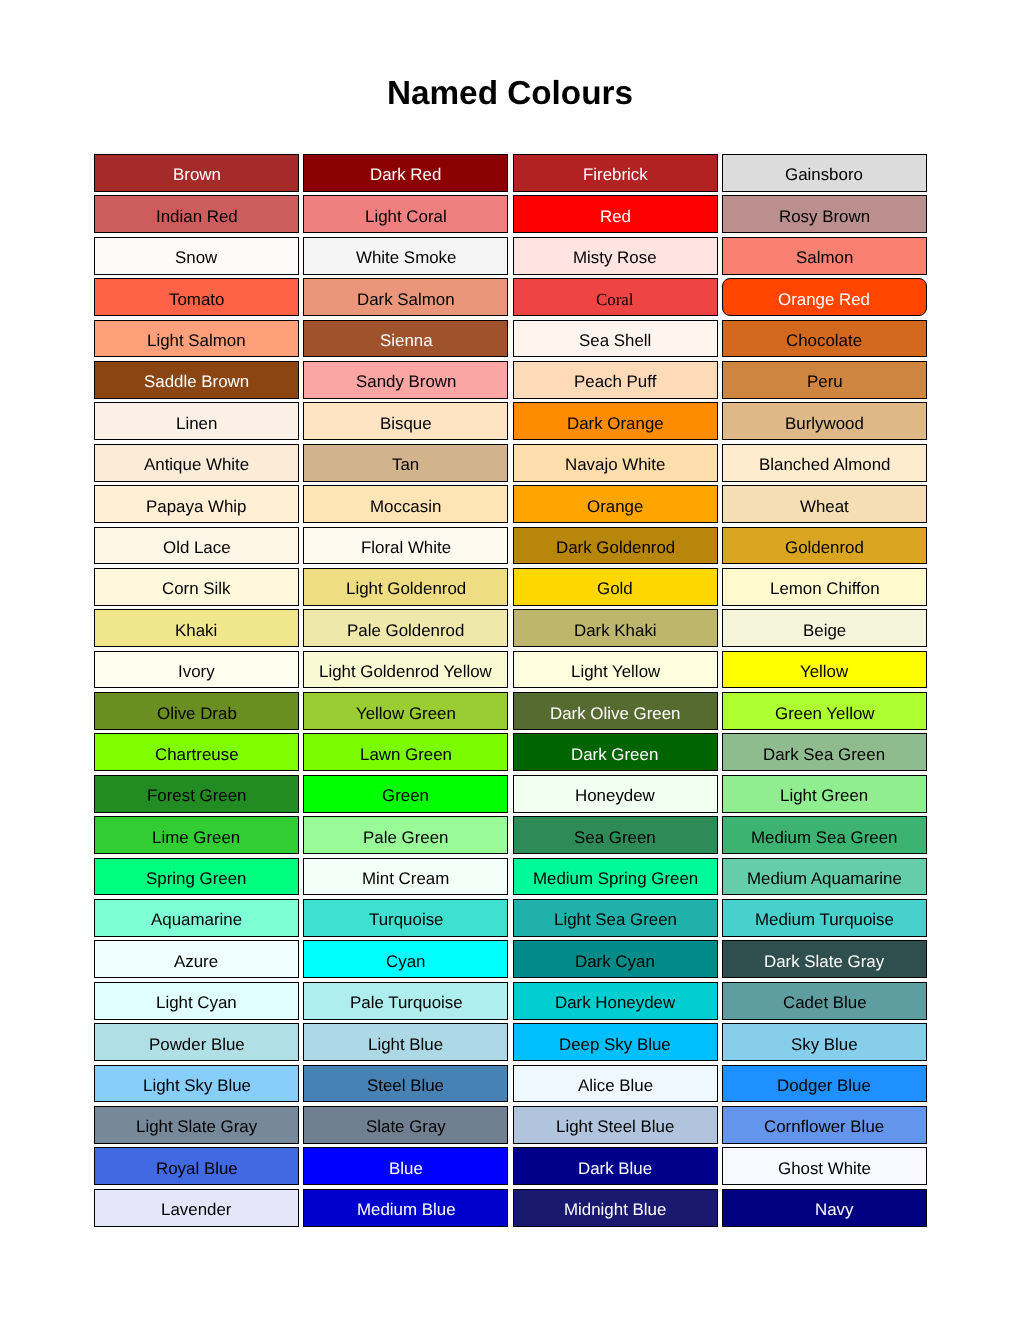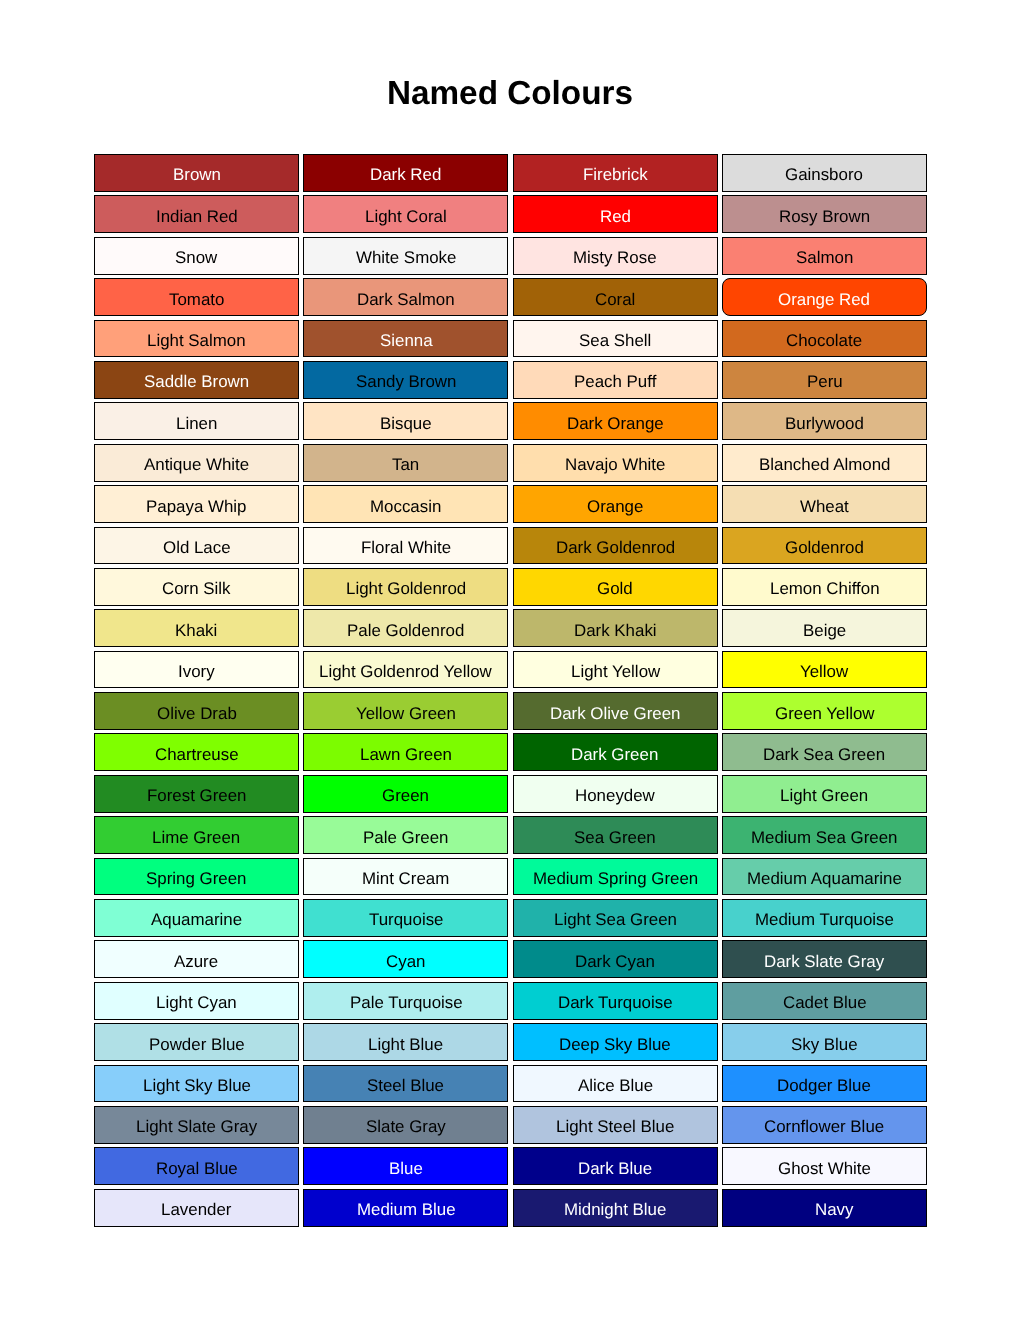--- a/index.html
+++ b/index.html
@@ -93,21 +93,21 @@
           <span class="swatch-label">Salmon</span>
         </div>
   </div>
   <div class="swatch-row">
    <div class="swatch-cell" style="background-color: rgb(255, 99, 71); border-color: rgb(0, 0, 0); color: rgb(0, 0, 0);">
           <span class="swatch-label">Tomato</span>
         </div>
    <div class="swatch-cell" style="background-color: rgb(233, 150, 122); border-color: rgb(0, 0, 0); color: rgb(0, 0, 0);">
           <span class="swatch-label">Dark Salmon</span>
         </div>
-   <div class="swatch-cell" style="background-color: #a16207; border-color: rgb(0, 0, 0); color: rgb(0, 0, 0);">
+   <div class="swatch-cell" style="background-color: #ef4444; border-color: rgb(0, 0, 0); color: rgb(0, 0, 0); font-family: Liberation Serif, serif;">
           <span class="swatch-label">Coral</span>
         </div>
    <div class="swatch-cell" style="background-color: rgb(255, 69, 0); border-color: rgb(0, 0, 0); color: rgb(255, 255, 255); border-radius: 8px;">
           <span class="swatch-label">Orange Red</span>
         </div>
   </div>
   <div class="swatch-row">
    <div class="swatch-cell" style="background-color: rgb(255, 160, 122); border-color: rgb(0, 0, 0); color: rgb(0, 0, 0);">
           <span class="swatch-label">Light Salmon</span>
         </div>
@@ -118,21 +118,21 @@
           <span class="swatch-label">Sea Shell</span>
         </div>
    <div class="swatch-cell" style="background-color: rgb(210, 105, 30); border-color: rgb(0, 0, 0); color: rgb(0, 0, 0);">
           <span class="swatch-label">Chocolate</span>
         </div>
   </div>
   <div class="swatch-row">
    <div class="swatch-cell" style="background-color: rgb(139, 69, 19); border-color: rgb(0, 0, 0); color: rgb(255, 255, 255);">
           <span class="swatch-label">Saddle Brown</span>
         </div>
-   <div class="swatch-cell" style="background-color: #0369a1; border-color: rgb(0, 0, 0); color: rgb(0, 0, 0);">
+   <div class="swatch-cell" style="background-color: #fca5a5; border-color: rgb(0, 0, 0); color: rgb(0, 0, 0);">
           <span class="swatch-label">Sandy Brown</span>
         </div>
    <div class="swatch-cell" style="background-color: rgb(255, 218, 185); border-color: rgb(0, 0, 0); color: rgb(0, 0, 0);">
           <span class="swatch-label">Peach Puff</span>
         </div>
    <div class="swatch-cell" style="background-color: rgb(205, 133, 63); border-color: rgb(0, 0, 0); color: rgb(0, 0, 0);">
           <span class="swatch-label">Peru</span>
         </div>
   </div>
   <div class="swatch-row">
@@ -332,21 +332,21 @@
         </div>
   </div>
   <div class="swatch-row">
    <div class="swatch-cell" style="background-color: rgb(224, 255, 255); border-color: rgb(0, 0, 0); color: rgb(0, 0, 0);">
           <span class="swatch-label">Light Cyan</span>
         </div>
    <div class="swatch-cell" style="background-color: rgb(175, 238, 238); border-color: rgb(0, 0, 0); color: rgb(0, 0, 0);">
           <span class="swatch-label">Pale Turquoise</span>
         </div>
    <div class="swatch-cell" style="background-color: rgb(0, 206, 209); border-color: rgb(0, 0, 0); color: rgb(0, 0, 0);">
-          <span class="swatch-label">Dark Turquoise</span>
+          <span class="swatch-label">Dark Honeydew</span>
         </div>
    <div class="swatch-cell" style="background-color: rgb(95, 158, 160); border-color: rgb(0, 0, 0); color: rgb(0, 0, 0);">
           <span class="swatch-label">Cadet Blue</span>
         </div>
   </div>
   <div class="swatch-row">
    <div class="swatch-cell" style="background-color: rgb(176, 224, 230); border-color: rgb(0, 0, 0); color: rgb(0, 0, 0);">
           <span class="swatch-label">Powder Blue</span>
         </div>
    <div class="swatch-cell" style="background-color: rgb(173, 216, 230); border-color: rgb(0, 0, 0); color: rgb(0, 0, 0);">

